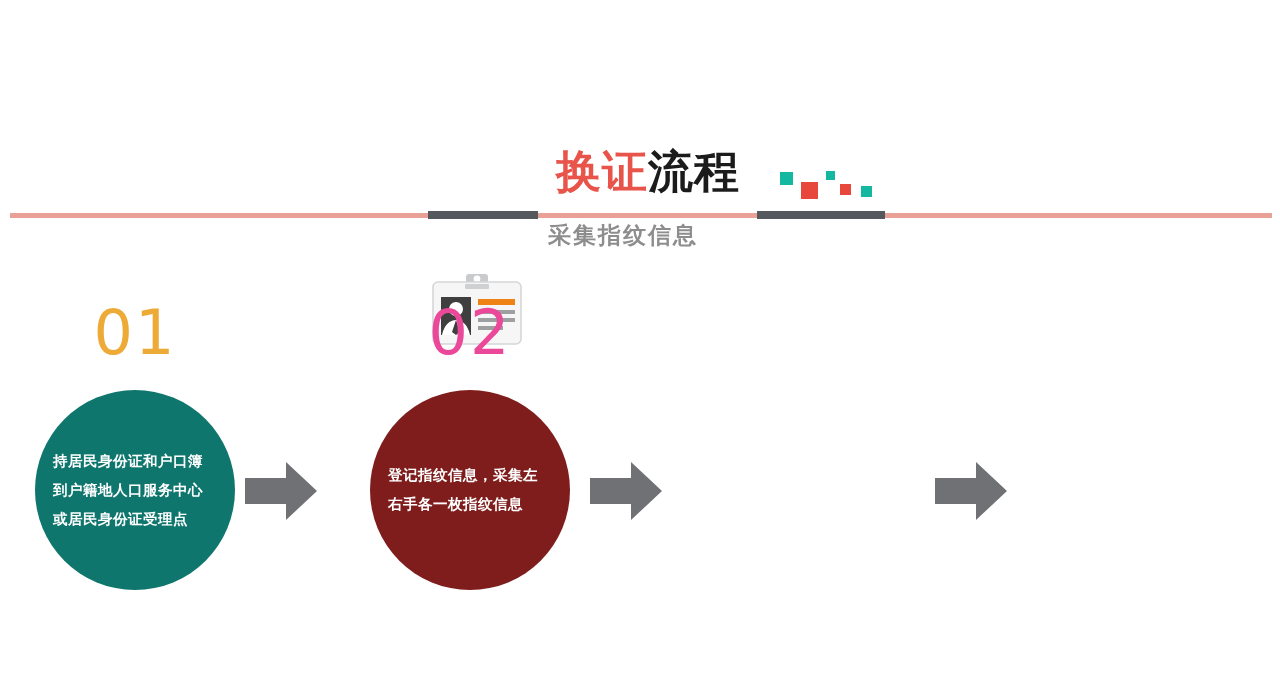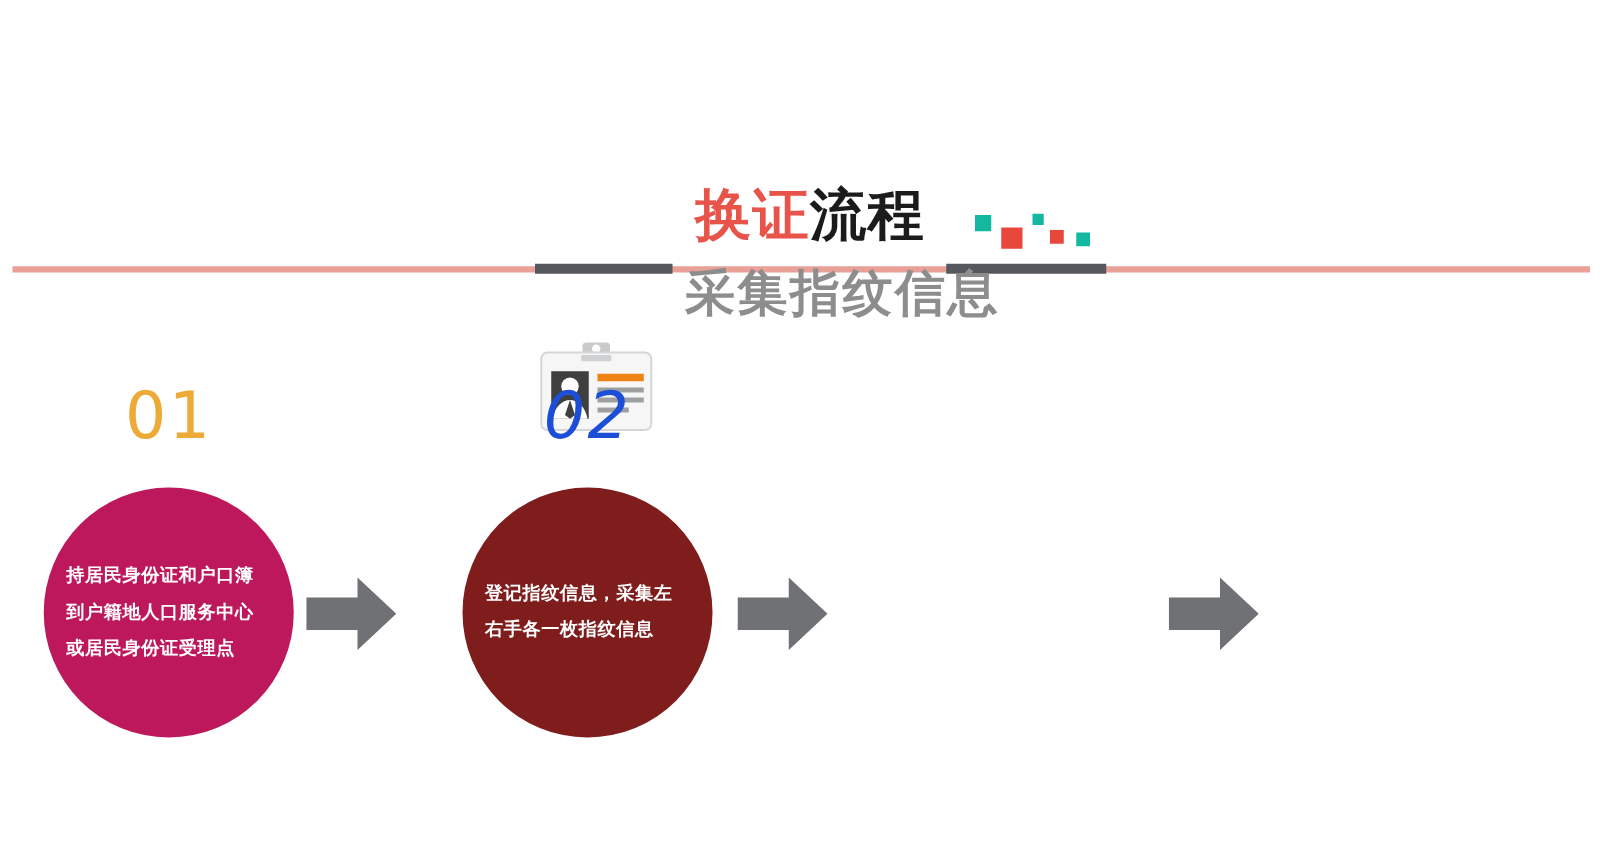--- a/index.html
+++ b/index.html
@@ -81,21 +81,21 @@
     white-space: nowrap;
     font-family: "DejaVu Sans", "Liberation Sans", sans-serif;
   }
   .title-main .t-red { color: #e8534a; }
   .title-main .t-dark { color: #1b1b1b; }
 
   .title-sub {
     position: absolute;
     left: 548px;
     top: 216px;
-    font-size: 40px;
+    font-size: 23px;
     line-height: 38px;
     font-weight: 700;
     color: #8d8d8d;
     letter-spacing: 2px;
     white-space: nowrap;
     font-family: "DejaVu Sans", "Liberation Sans", sans-serif;
   }
 
   
   .deco { position: absolute; }
@@ -116,21 +116,21 @@
     width: 220px;
     height: 320px;
   }
 
   .step-number {
     position: absolute;
     top: 0;
     left: 0;
     width: 220px;
     text-align: center;
-    font-size: 52px;
+    font-size: 62px;
     line-height: 86px;
     font-weight: 400;
     letter-spacing: 2px;
     font-family: "DejaVu Sans", "Liberation Sans", sans-serif;
   }
 
   .step-circle {
     position: absolute;
     left: 10px;
     top: 100px;
@@ -215,33 +215,33 @@
   <div class="title-main">
     <span class="t-red">换证</span><span class="t-dark">流程</span>
   </div>
 
   <div class="title-sub">采集指纹信息</div>
 
   <div class="steps">
 
     <div class="step step-1">
       <div class="step-number" style="color:#edaa36;">01</div>
-      <div class="step-circle" style="background:#be185d;">
+      <div class="step-circle" style="background:#0f766e;">
         <div class="step-text">持居民身份证和户口簿到户籍地人口服务中心或居民身份证受理点</div>
       </div>
     </div>
 
     <div class="arrow arrow-1">
       <svg viewBox="0 0 72 62" width="72" height="62" xmlns="http://www.w3.org/2000/svg">
         <polygon points="0,18 41,18 41,2 72,31 41,60 41,44 0,44" fill="#6f7174"></polygon>
       </svg>
     </div>
 
     <div class="step step-2">
-      <div class="step-number" style="color:#1d4ed8;font-style:italic;">02</div>
+      <div class="step-number" style="color:#ec4899;">02</div>
       <div class="step-circle" style="background:#7f1d1d;">
         <div class="step-text">登记指纹信息，采集左右手各一枚指纹信息</div>
       </div>
     </div>
 
     <div class="arrow arrow-2">
       <svg viewBox="0 0 72 62" width="72" height="62" xmlns="http://www.w3.org/2000/svg">
         <polygon points="0,18 41,18 41,2 72,31 41,60 41,44 0,44" fill="#6f7174"></polygon>
       </svg>
     </div>

